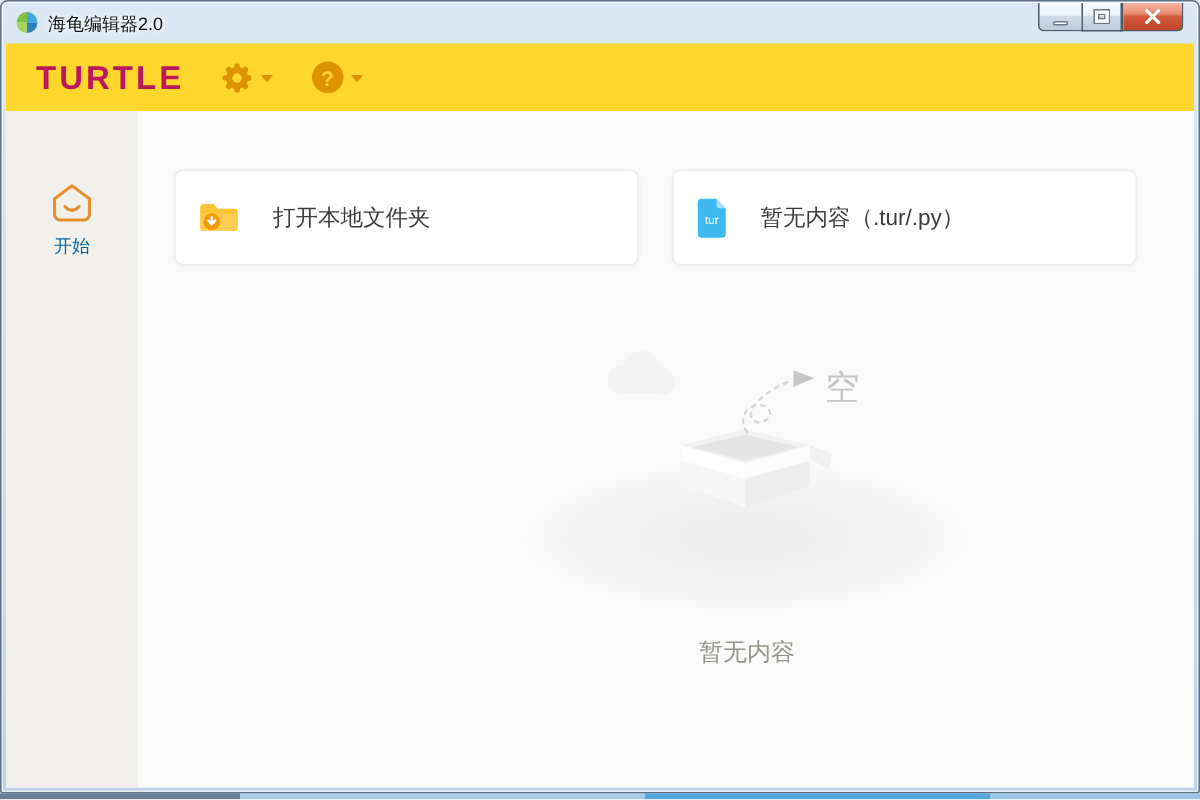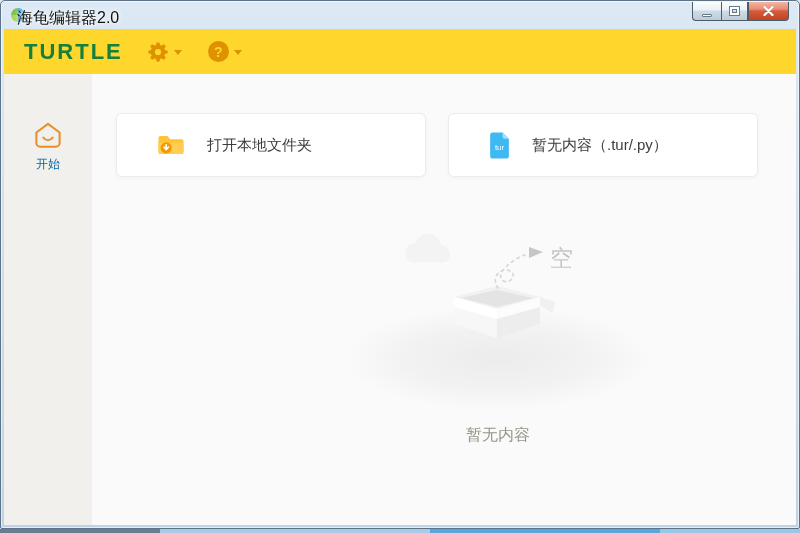--- a/index.html
+++ b/index.html
@@ -12,21 +12,21 @@
   .window {
     position:absolute; left:0; top:0; width:800px; height:529px;
     background:linear-gradient(to bottom,#dce9f5,#bfd3e5);
     border:1px solid #5d7187;
     border-radius:5px 5px 2px 2px;
     box-shadow:inset 0 0 0 1px rgba(255,255,255,.6);
   }
   .titlebar { position:absolute; top:0; left:0; right:0; height:28px; }
   .app-ico { position:absolute; left:9px; top:6px; width:16px; height:16px; }
   .win-title {
-    position:absolute; left:16px; top:7px; font-size:16px; color:#111;
+    position:absolute; left:31px; top:7px; font-size:12px; color:#111;
     text-shadow:0 0 3px #fff, 0 0 6px #fff;
   }
   .winbtns { position:absolute; top:1px; right:10px; display:flex; height:19px; }
   .wbtn {
     height:19px; border:1px solid #4c5b66; border-top:none;
     display:flex; align-items:center; justify-content:center; cursor:pointer;
   }
   .wbtn-min { width:29px; border-radius:0 0 0 4px; border-right:none;
     background:linear-gradient(#fbfdfe 0%,#eaf1f7 45%,#cfdce8 50%,#bccbd9 100%); }
   .wbtn-max { width:27px;
@@ -34,21 +34,21 @@
   .wbtn-close { width:41px; border-radius:0 0 4px 0; border-left:1px solid #4c5b66;
     background:linear-gradient(#f5b5a4 0%,#e98a70 40%,#d55b3c 50%,#bf4427 100%); }
   .g-min { width:10px; height:3px; background:#fff; border:1px solid #68798a; border-radius:1px; margin-top:8px; }
   .g-max { width:9px; height:8px; border:2px solid #fff; box-shadow:0 0 0 1px #68798a, inset 0 0 0 1px #68798a; background:transparent; }
 
   
   .appbar {
     position:absolute; top:28px; left:3px; right:3px; height:45px;
     background:#ffd62b; display:flex; align-items:center;
   }
-  .brand { font-size:22px; font-weight:bold; letter-spacing:2px; color:#15803d; margin-left:20px; }
+  .brand { font-size:22px; font-weight:bold; letter-spacing:2px; color:#be185d; margin-left:20px; }
   .menu { display:flex; align-items:center; gap:5px; cursor:pointer; }
   .menu-gear { margin-left:24px; }
   .menu-help { margin-left:26px; }
   .caret { width:0; height:0; border:4px solid transparent; border-top:5px solid #de9200; margin-top:6px; }
   .help-circle {
     width:21px; height:21px; border-radius:50%; background:#de9200;
     color:#ffd62b; font-size:14px; font-weight:bold;
     display:flex; align-items:center; justify-content:center;
   }
 
@@ -66,21 +66,21 @@
 
   .main { position:relative; flex:1; background:#fafafa; }
   .card {
     position:absolute; top:39px; width:310px; height:64px;
     background:#fff; border:1px solid #ececec; border-radius:6px;
     box-shadow:0 1px 4px rgba(0,0,0,.04);
     display:flex; align-items:center; cursor:pointer;text-align:right;
   }
   .card-1 { left:24px; }
   .card-2 { left:356px; }
-  .card-icon { margin-left:40px; flex:none; display:flex; }
+  .card-icon { margin-left:15px; flex:none; display:flex; }
   .card-label { margin-left:22px; font-size:15px; color:#3d3d3d; }
 
   .empty-illu { position:absolute; left:230px; top:152px; }
   .empty-msg { position:absolute; top:351px; left:256px; width:300px; text-align:center; font-size:16px; color:#97958a; }
 
   
   .taskbar {
     position:absolute; left:0; right:0; bottom:0; height:4px;
     background:linear-gradient(to right,
       #6a7c92 0, #6a7c92 160px,

